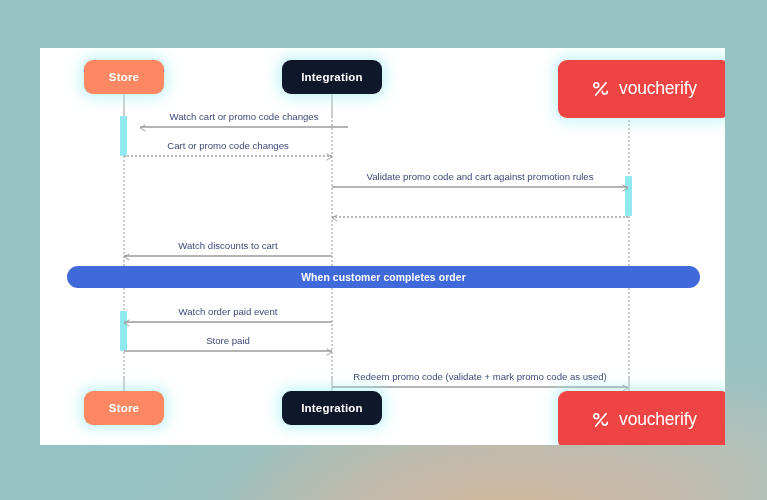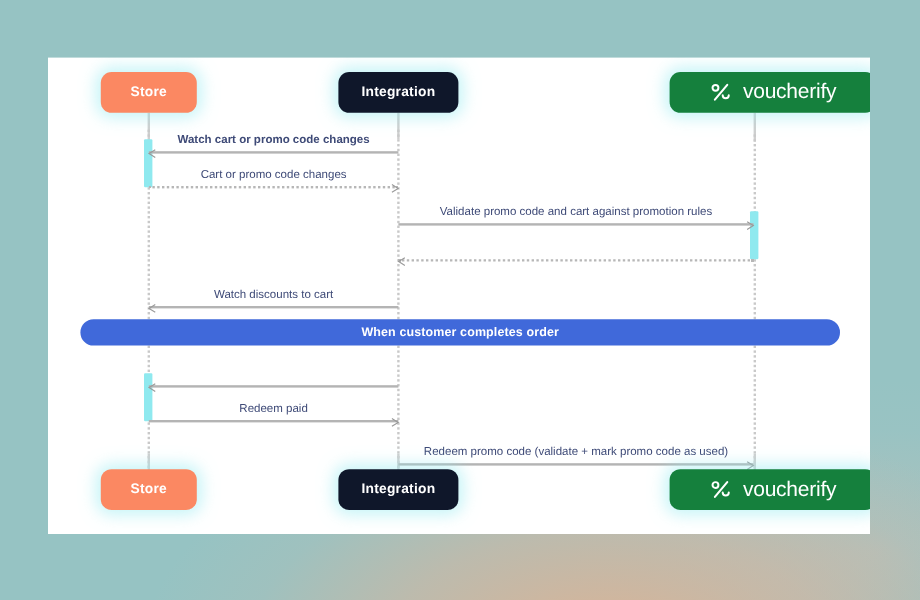--- a/index.html
+++ b/index.html
@@ -62,23 +62,23 @@
     justify-content: center;
     color: #ffffff;
     font-size: 11.5px;
     font-weight: bold;
     letter-spacing: 0.2px;
     box-shadow: 0 0 13px 4px rgba(150,235,240,0.55);
   }
   .actor.store   { background: #fb8862; }
   .actor.integration { background: #0f172a; }
   .actor.voucherify {
-    background: #15803d;
+    background: #ef4444;
     gap: 9px;
-    padding: 0 16px;
+    padding: 12px 16px;
   }
   .vlogo-mark {
     display: block;
     width: 19px;
     height: 19px;
     flex: none;
   }
   .vlogo-text {
     font-size: 17.5px;
     font-weight: normal;
@@ -184,21 +184,21 @@
 
     <div class="actor voucherify" style="left:518px; top:12px; width:140px;">
       <svg class="vlogo-mark" viewBox="0 0 24 24">
         <line x1="19" y1="3.5" x2="6" y2="19" stroke="#ffffff" stroke-width="2.2" stroke-linecap="round"></line>
         <circle cx="6.6" cy="6.6" r="3.1" fill="none" stroke="#ffffff" stroke-width="2.1"></circle>
         <path d="M14.2 14.4 a3.2 3.2 0 0 0 6.4 0" fill="none" stroke="#ffffff" stroke-width="2.1" stroke-linecap="round"></path>
       </svg>
       <span class="vlogo-text">voucherify</span>
     </div>
 
-    <div class="msg" style="left:84px; top:56px; width:208px;font-weight:bold;">
+    <div class="msg" style="left:100px; top:56px; width:208px;">
       <div class="label">Watch cart or promo code changes</div>
       <div class="line"></div>
       <svg class="head left" viewBox="0 0 10 10">
         <path d="M8 1 L1.5 5 L8 9" fill="none" stroke="#9a9a9a" stroke-width="1.2"></path>
       </svg>
     </div>
 
     <div class="msg dotted" style="left:84px; top:85px; width:208px;">
       <div class="label">Cart or promo code changes</div>
       <div class="line"></div>
@@ -228,28 +228,29 @@
       <svg class="head left" viewBox="0 0 10 10">
         <path d="M8 1 L1.5 5 L8 9" fill="none" stroke="#9a9a9a" stroke-width="1.2"></path>
       </svg>
     </div>
 
     <div class="banner" style="left:27px; top:218px; width:633px;">
       <span>When customer completes order</span>
     </div>
 
     <div class="msg" style="left:84px; top:251px; width:208px;">
+      <div class="label">Watch order paid event</div>
       <div class="line"></div>
       <svg class="head left" viewBox="0 0 10 10">
         <path d="M8 1 L1.5 5 L8 9" fill="none" stroke="#9a9a9a" stroke-width="1.2"></path>
       </svg>
     </div>
 
     <div class="msg" style="left:84px; top:280px; width:208px;">
-      <div class="label">Redeem paid</div>
+      <div class="label">Store paid</div>
       <div class="line"></div>
       <svg class="head right" viewBox="0 0 10 10">
         <path d="M2 1 L8.5 5 L2 9" fill="none" stroke="#9a9a9a" stroke-width="1.2"></path>
       </svg>
     </div>
 
     <div class="msg" style="left:292px; top:316px; width:296px;">
       <div class="label">Redeem promo code (validate + mark promo code as used)</div>
       <div class="line"></div>
       <svg class="head right" viewBox="0 0 10 10">

